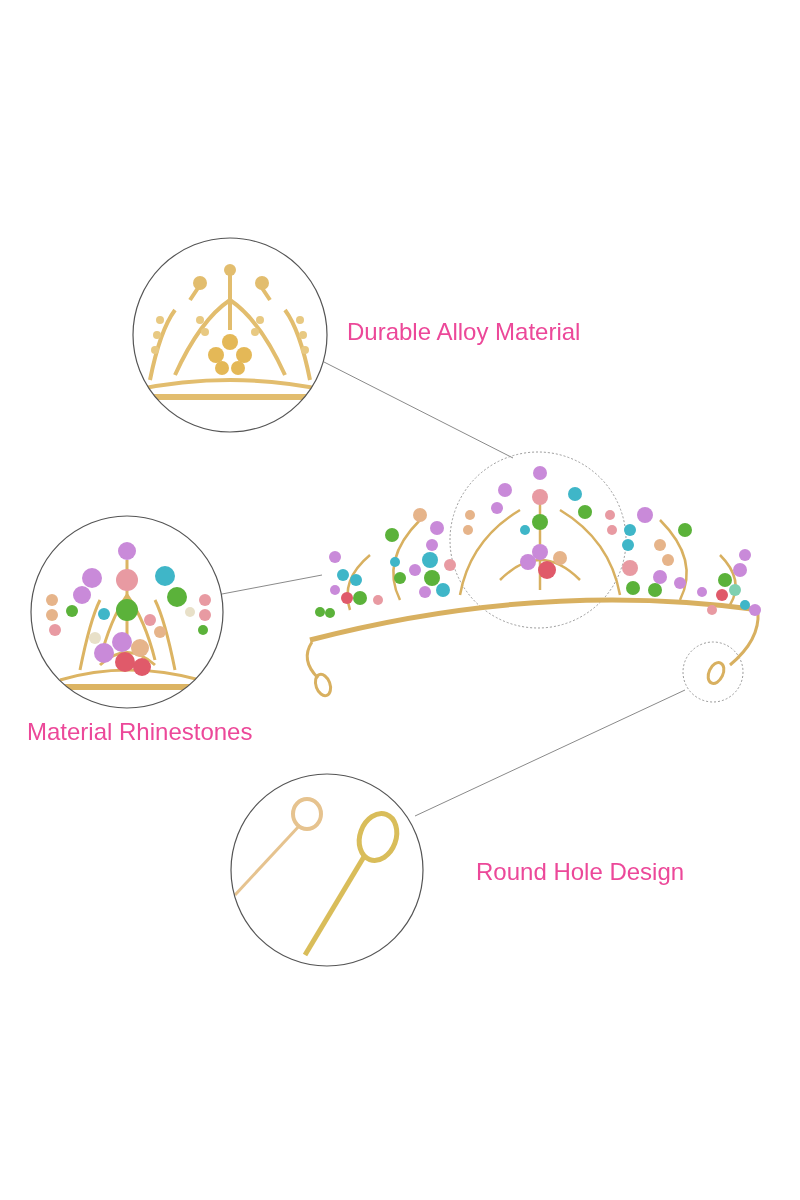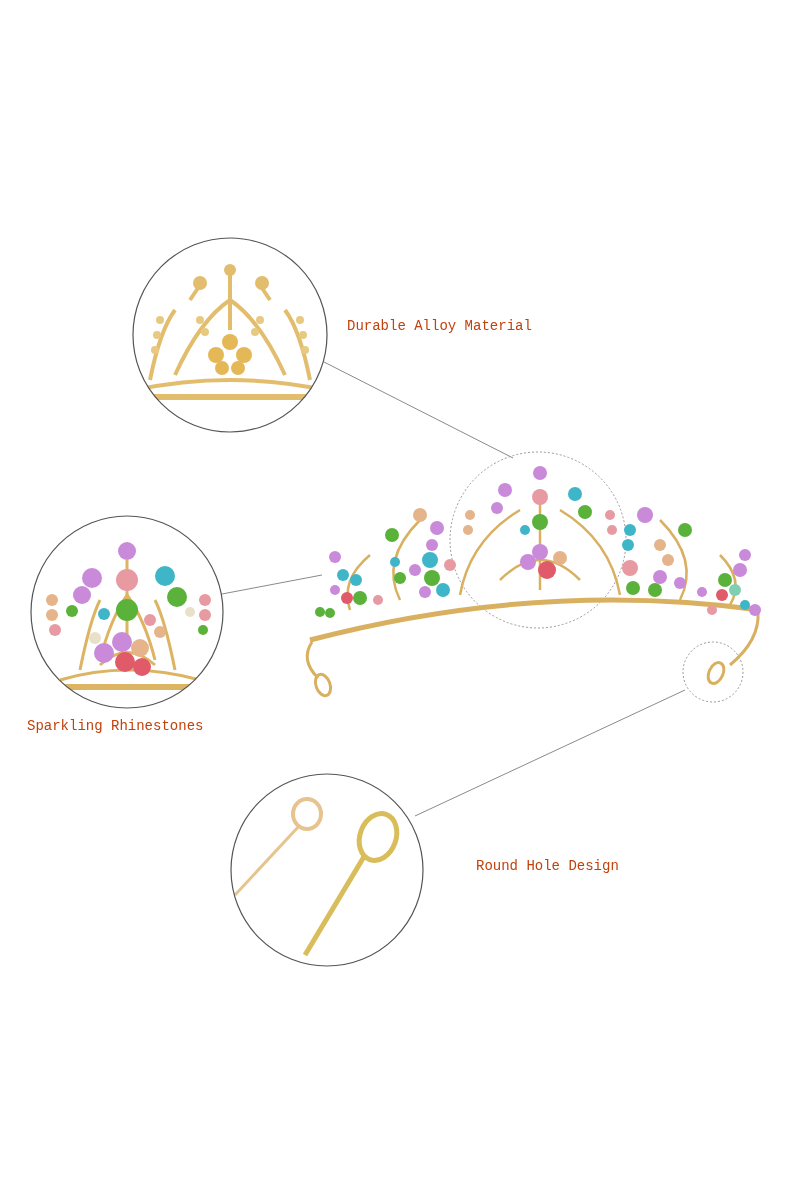--- a/index.html
+++ b/index.html
@@ -1,17 +1,17 @@
 <!DOCTYPE html>
 <html><head>
   <meta charset="utf-8">
   <style>
     html, body { margin: 0; padding: 0; background: #ffffff; }
     body { width: 800px; height: 1200px; position: relative; overflow: hidden; font-family: "DejaVu Serif", serif; }
-    .label { position: absolute; color: #c2410c; font-family: Liberation Mono, monospace; font-size: 14px; white-space: nowrap; }
+    .label { position: absolute; color: #ec4899; font-family: Liberation Sans, sans-serif; font-size: 24px; white-space: nowrap; }
     svg { position: absolute; left: 0; top: 0; }
   </style>
 </head>
 <body>
 
 <svg width="800" height="1200" viewBox="0 0 800 1200">
   <defs>
     <clipPath id="clipA">
         <circle cx="230" cy="335" r="97"></circle>
       </clipPath>
@@ -198,14 +198,14 @@
       <line x1="235" y1="895" x2="300" y2="825" stroke="#e6c38f" stroke-width="3"></line>
       <ellipse cx="307" cy="814" rx="14" ry="15" stroke="#e6c38f" stroke-width="4" fill="none"></ellipse>
       <line x1="305" y1="955" x2="365" y2="855" stroke="#d9bd5a" stroke-width="5"></line>
       <ellipse cx="378" cy="837" rx="18" ry="24" stroke="#d9bd5a" stroke-width="5" fill="none" transform="rotate(20 378 837)"></ellipse>
     </g>
     <circle cx="327" cy="870" r="96" fill="none" stroke="#555" stroke-width="1.2"></circle>
   </g>
 </svg>
 
 <div class="label" style="left:347px; top:318px;">Durable Alloy Material</div>
-<div class="label" style="left:27px; top:718px;">Sparkling Rhinestones</div>
+<div class="label" style="left:27px; top:718px;">Material Rhinestones</div>
 <div class="label" style="left:444px; top:858px;margin-left:32px;">Round Hole Design</div>
 
 </body></html>

